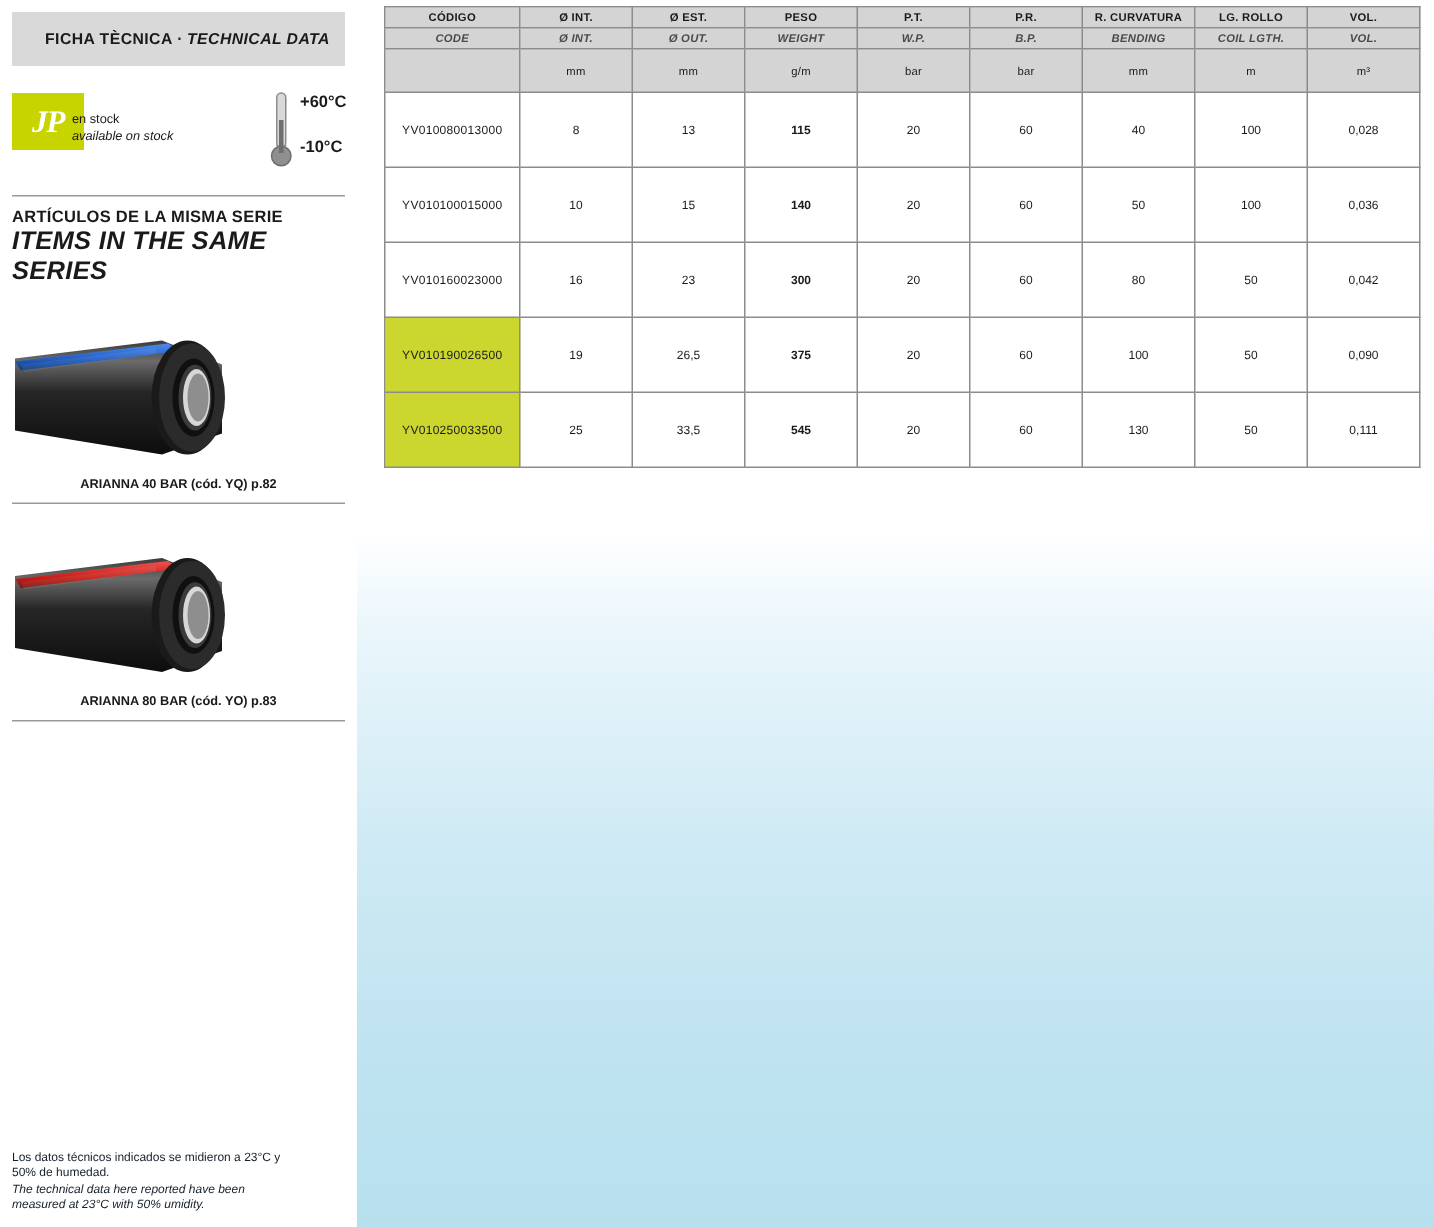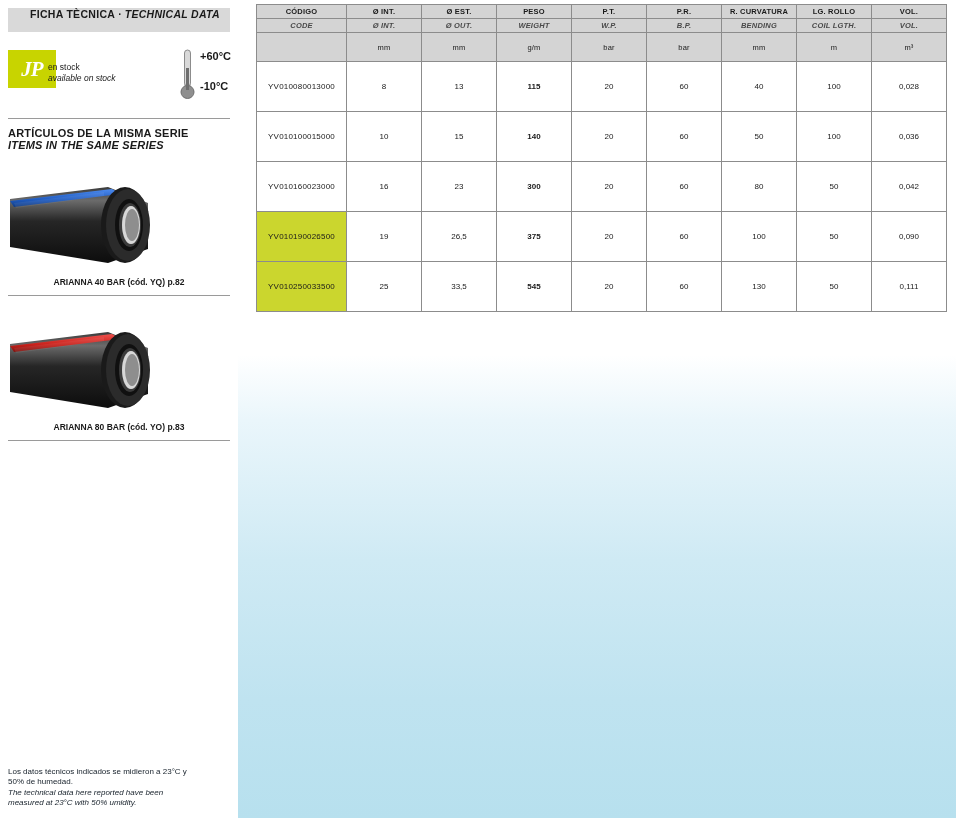--- a/index.html
+++ b/index.html
@@ -37,24 +37,24 @@
   
   .left-col {
     position: absolute;
     left: 8px; top: 8px;
     width: 222px;
     z-index: 3;
   }
 
   .ficha-bar {
     width: 222px;
-    height: 24px;
+    height: 36px;
     background: #d9d9d9;
     display: flex;
-    align-items: flex-start;
+    align-items: center;
     padding-left: 22px;
   }
   .ficha-bar .t1 {
     font-size: 10.5px;
     font-weight: bold;
     color: #1a1a1a;
     letter-spacing: .3px;
   }
   .ficha-bar .sep { font-size: 10.5px; font-weight: bold; margin: 0 3px; color:#1a1a1a;}
   .ficha-bar .t2 {
@@ -120,21 +120,21 @@
     border-top: 1px solid #9a9a9a;
     padding-top: 8px;
   }
   .series-head .s1 {
     font-size: 11px;
     font-weight: bold;
     color: #1a1a1a;
     letter-spacing: .2px;
   }
   .series-head .s2 {
-    font-size: 11px;
+    font-size: 17px;
     font-weight: bold;
     font-style: italic;
     color: #1a1a1a;
     letter-spacing: .2px;
   }
 
   .hose-block { margin-top: 12px; }
   .hose-caption {
     text-align: center;
     font-size: 8.5px;

